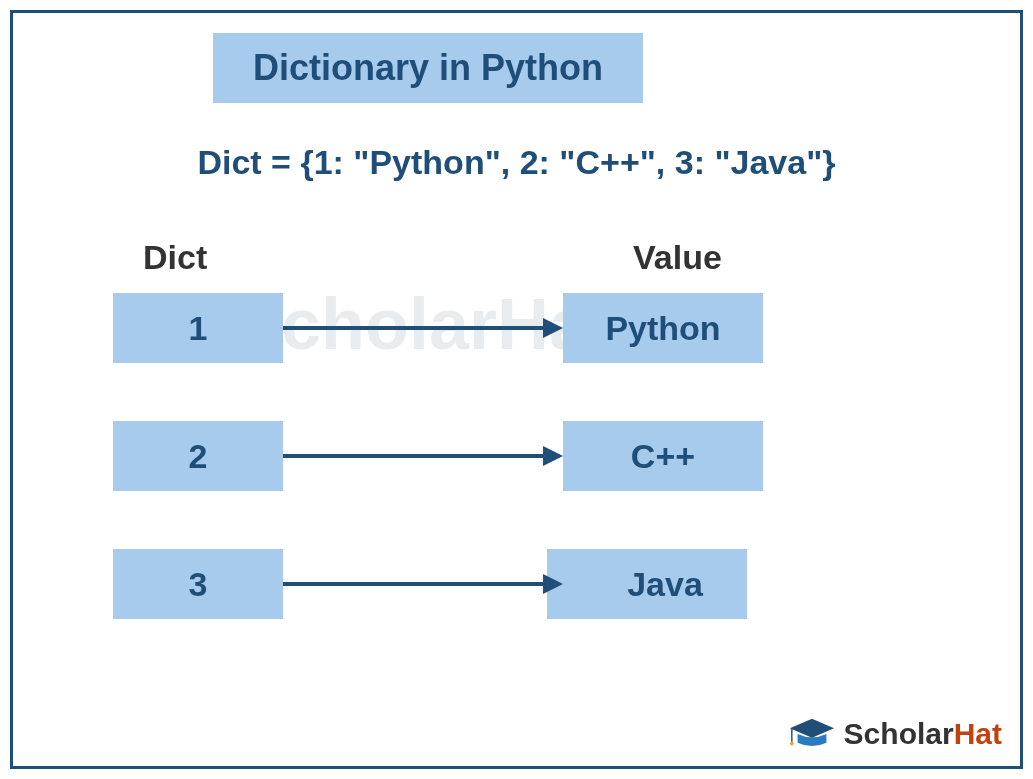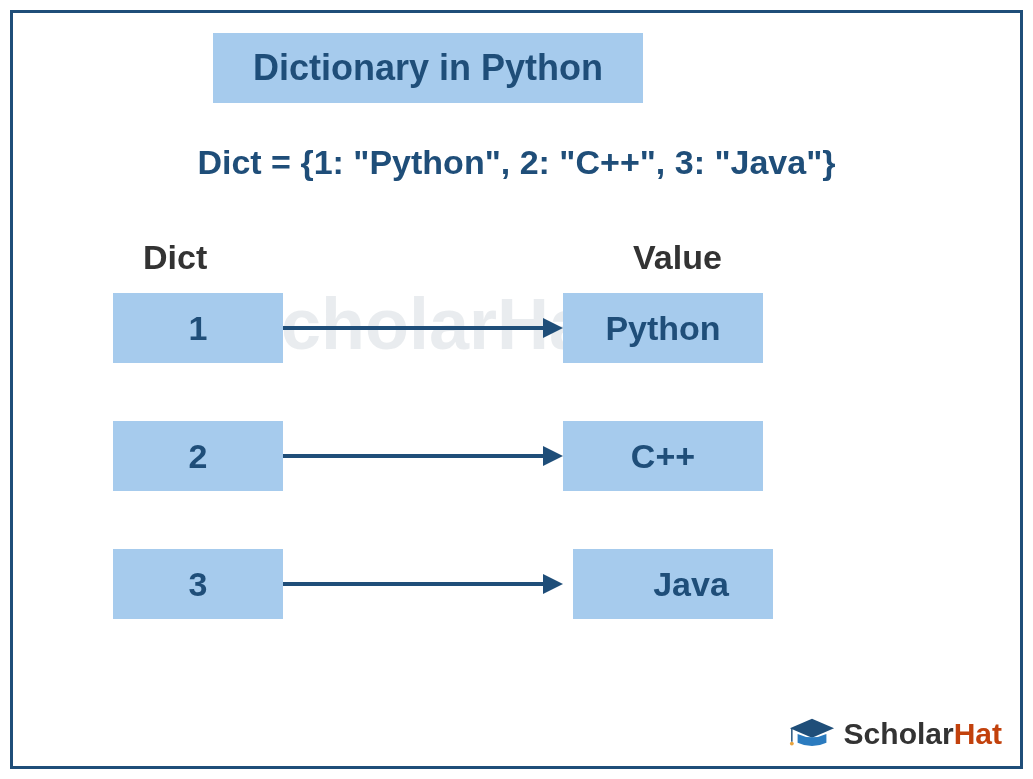--- a/index.html
+++ b/index.html
@@ -63,21 +63,21 @@
       font-weight: bold;
       color: #1f4e79;
     }
     .key-box { width: 170px; height: 70px; }
     .value-box { width: 200px; height: 70px; }
     .key-1 { left: 100px; top: 280px; }
     .key-2 { left: 100px; top: 408px; }
     .key-3 { left: 100px; top: 536px; }
     .value-1 { left: 550px; top: 280px; }
     .value-2 { left: 550px; top: 408px; }
-    .value-3 { left: 560px; top: 536px; padding-left: 36px; }
+    .value-3 { left: 534px; top: 536px; padding-left: 36px; }
     .arrow-svg {
       position: absolute;
       pointer-events: none;
     }
     .watermark {
       position: absolute;
       left: 120px;
       top: 270px;
       font-size: 72px;
       font-weight: bold;

